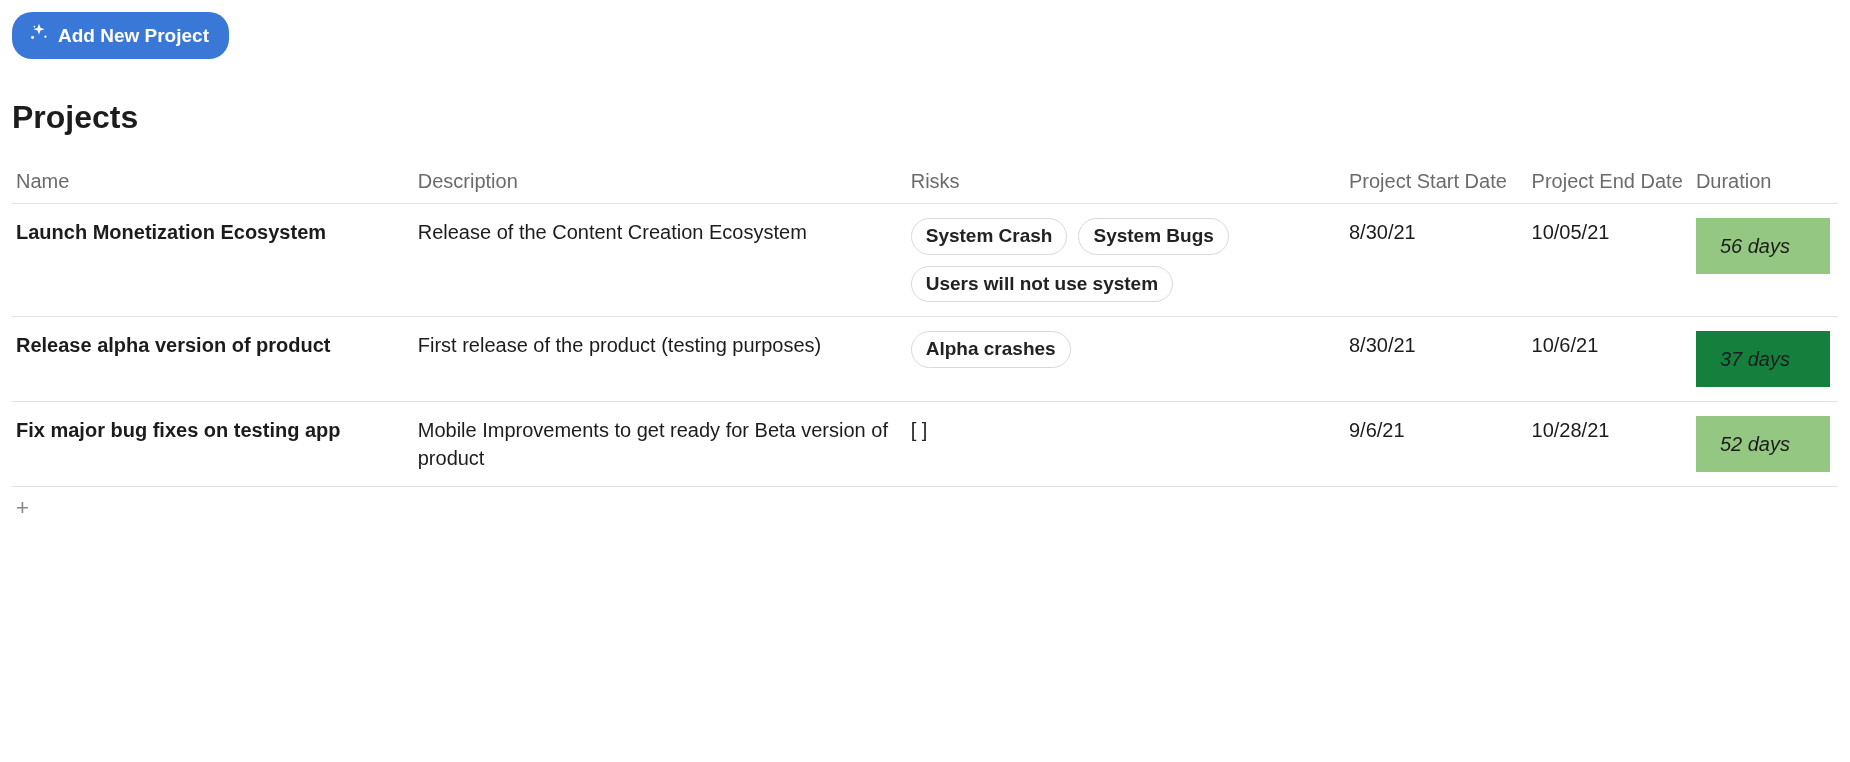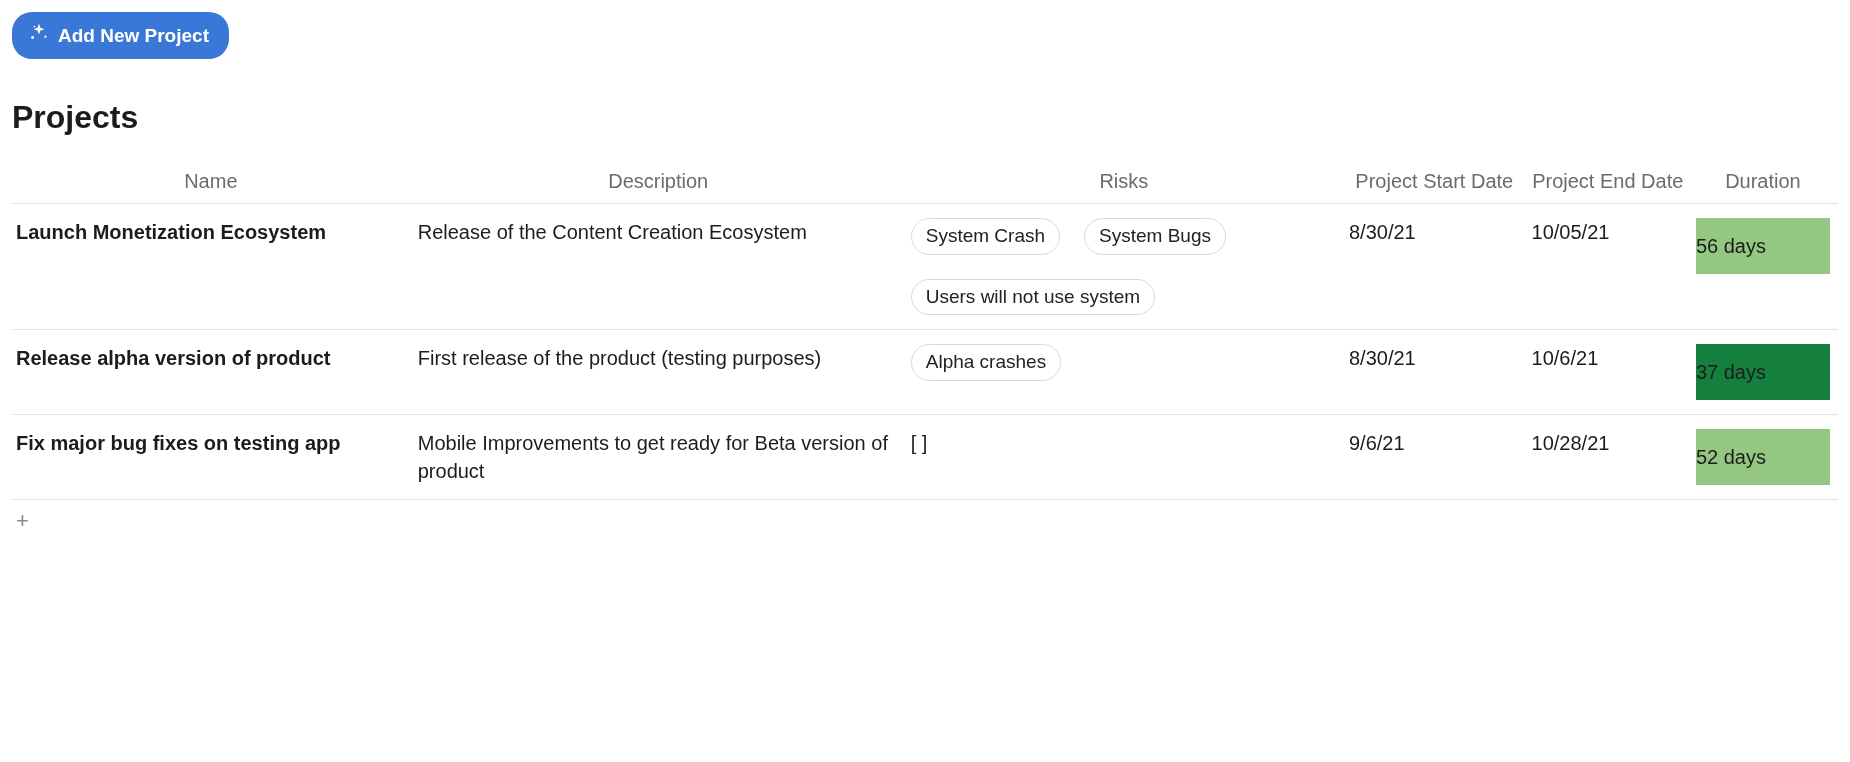--- a/index.html
+++ b/index.html
@@ -29,21 +29,21 @@
     font-size: 32px;
     font-weight: 700;
     margin: 40px 0 24px 0;
   }
   table.projects {
     width: 100%;
     border-collapse: collapse;
     table-layout: fixed;
   }
   table.projects thead th {
-    text-align: center;
+    text-align: left;
     font-weight: 400;
     color: #6b6b6b;
     padding: 10px 8px 10px 4px;
     border-bottom: 1px solid #e3e3e3;
     vertical-align: bottom;
     font-size: 20px;
   }
   table.projects tbody td {
     padding: 14px 8px 14px 4px;
     border-bottom: 1px solid #e3e3e3;
@@ -54,39 +54,40 @@
   table.projects tbody tr:last-child td {
     border-bottom: 1px solid #e3e3e3;
   }
   .col-name     { width: 22%; }
   .col-desc     { width: 27%; }
   .col-risks    { width: 24%; }
   .col-start    { width: 10%; }
   .col-end      { width: 9%; }
   .col-duration { width: 8%; }
   td.name-cell { font-weight: 700; }
-  .risk-pills { display: flex; flex-wrap: wrap; gap: 24px; }
+  .risk-pills { display: flex; flex-wrap: wrap; gap: 11px; font-weight: bold; }
   .risk-pill {
     display: inline-block;
     border: 1px solid #d9d9d9;
     border-radius: 999px;
     padding: 4px 14px;
     font-size: 19px;
     color: #222;
     background: #fff;
     white-space: nowrap;
   }
   .risks-empty { color: #222; }
   td.duration-cell { padding: 0; vertical-align: stretch; }
   .duration-fill {
     width: 100%;
     height: 100%;
     display: flex;
     align-items: flex-start;
-    padding: 14px 0;
+    padding: 14px 24px;
+    font-style: italic;
   }
   .dur-green  { background: #94c882; }
   .dur-yellow { background: #15803d; }
   .dur-red    { background: #ef9a9a; }
   .add-row {
     padding: 10px 4px;
     color: #8a8a8a;
     font-size: 22px;
     cursor: pointer;
     user-select: none;

